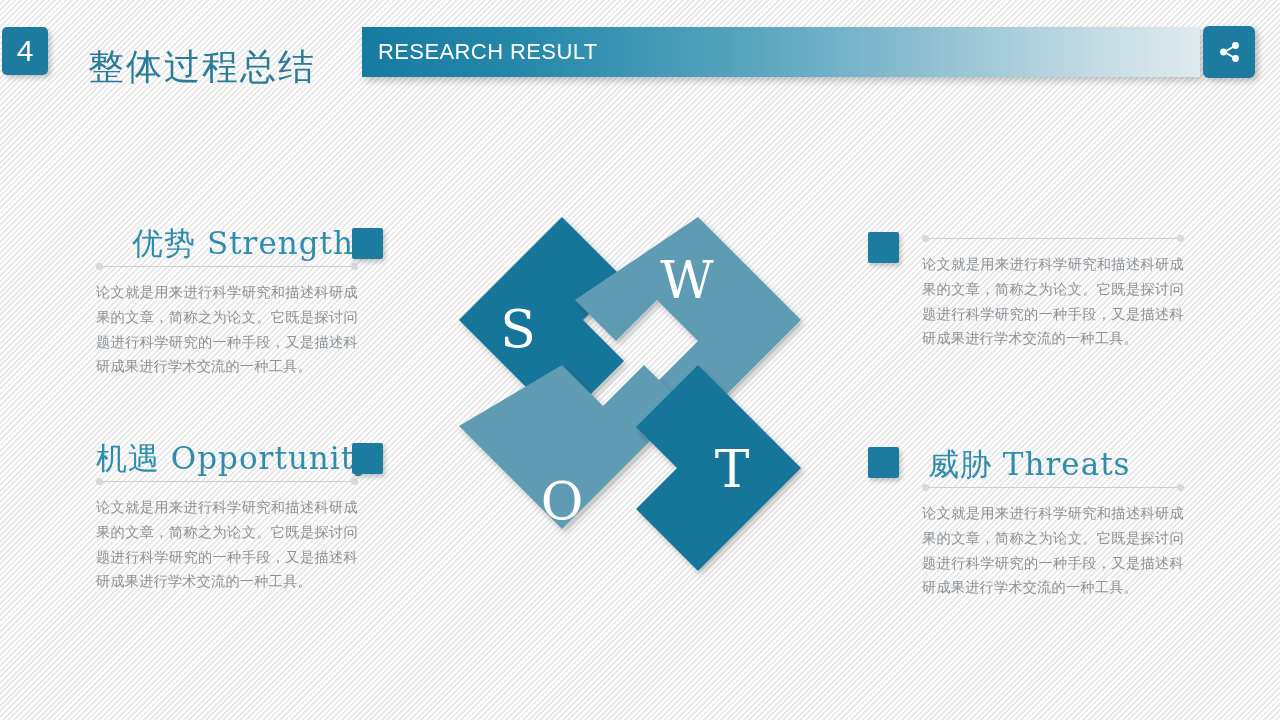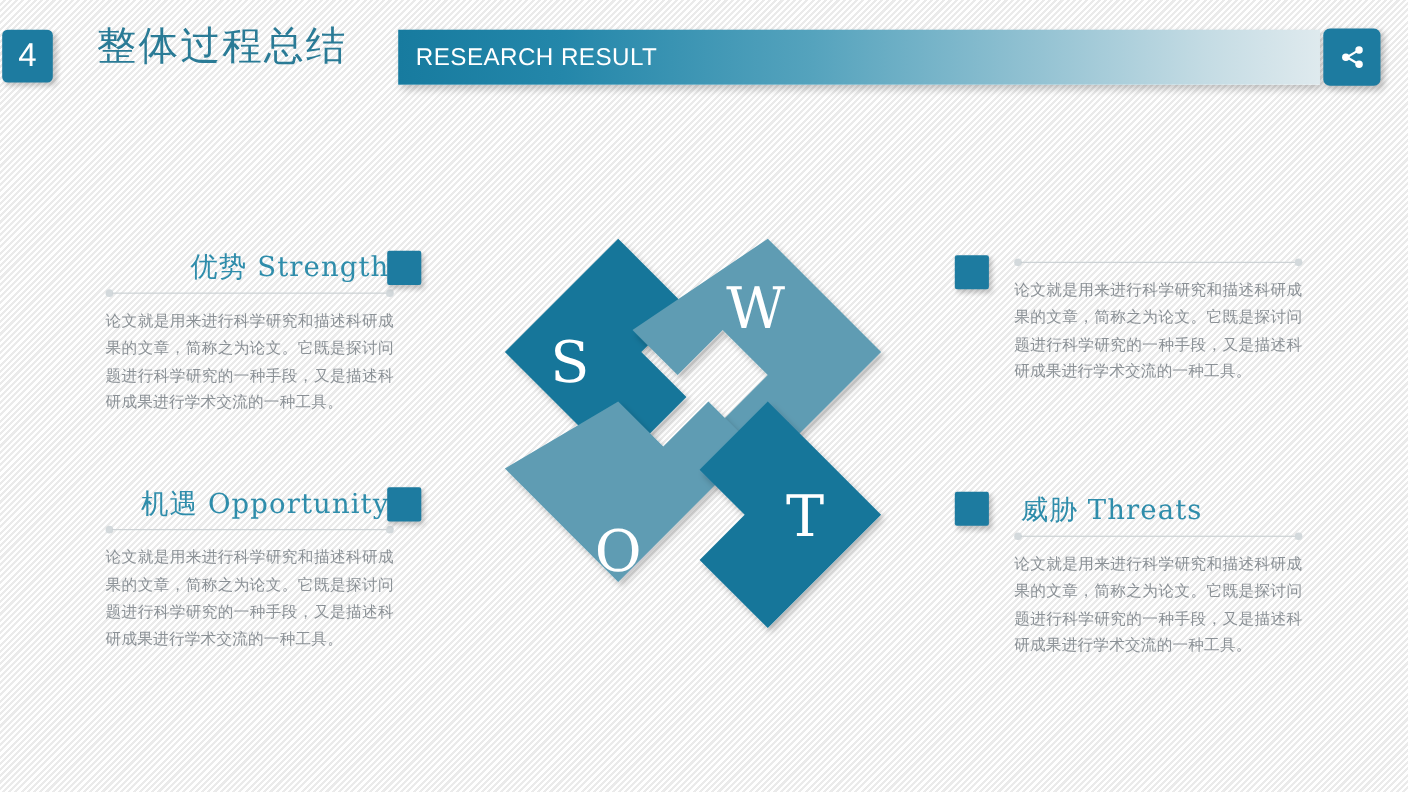--- a/index.html
+++ b/index.html
@@ -38,21 +38,21 @@
     box-shadow: 3px 3px 5px rgba(0,0,0,0.20);
     color: #ffffff;
     font-size: 30px;
     line-height: 48px;
     text-align: center;
     font-family: "Liberation Sans", sans-serif;
   }
 
   #header-title-cn {
     position: absolute;
-    left: 88px; top: 20px;
+    left: 88px; top: 44px;
     font-family: "DejaVu Serif", "Liberation Serif", serif;
     font-size: 36px;
     line-height: 46px;
     letter-spacing: 2px;
     color: #2a7b96;
     white-space: nowrap;
     text-align: right;
   }
 
   #banner {
@@ -99,21 +99,21 @@
   .swot-block.left  { left: 96px;  text-align: left; }
   .swot-block.right { left: 922px; text-align: left; }
 
   #block-strength    { top: 226px; }
   #block-opportunity { top: 441px; }
   #block-weakness    { top: 232px; }
   #block-threat      { top: 447px; }
 
   .block-heading {
     font-family: "DejaVu Serif", "Liberation Serif", serif;
-    font-size: 25px;
+    font-size: 31px;
     line-height: 34px;
     color: #2f8dab;
     white-space: nowrap;
     letter-spacing: 1px;
   }
   .swot-block.left .block-heading { text-align: right; padding-right: 4px; }
   .swot-block.right .block-heading { text-align: left; padding-left: 6px; }
 
   .block-divider {
     position: relative;

